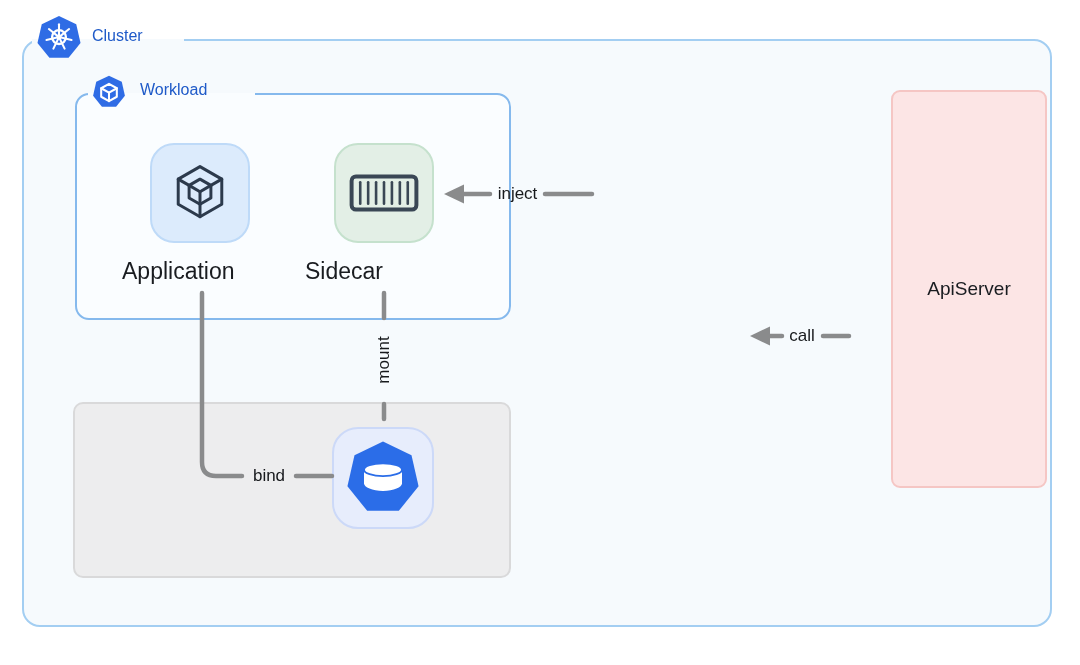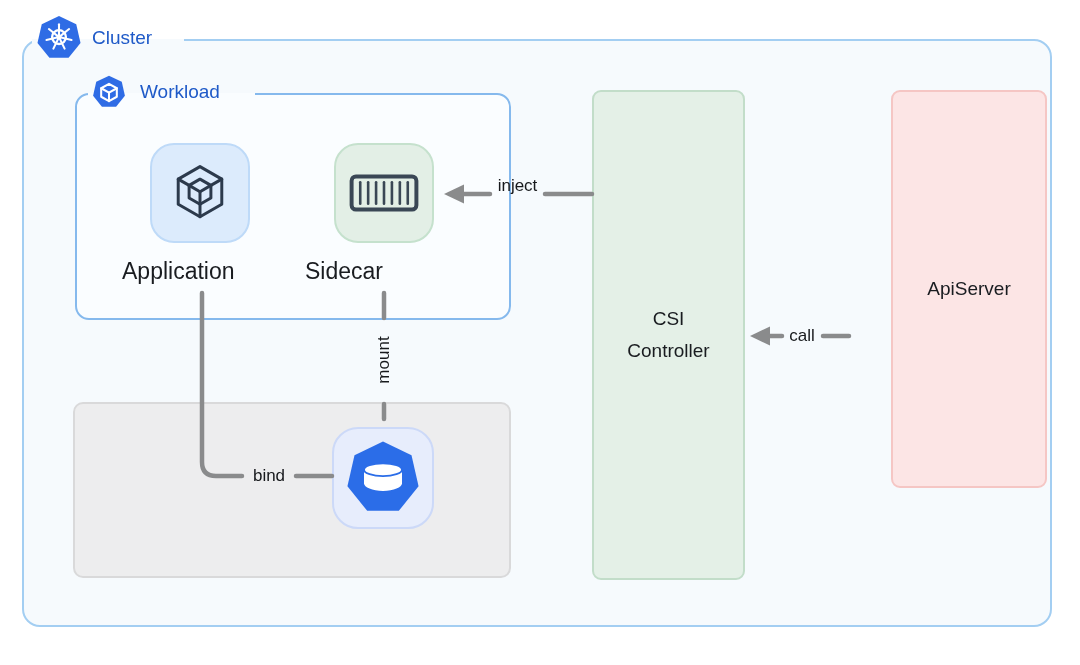--- a/index.html
+++ b/index.html
@@ -28,32 +28,32 @@
   .cover-workload{left:88px;top:86px;width:167px;height:14px;
     background:linear-gradient(to bottom,#f6fafd 50%,#fafdff 50%);}
 
   
   .tile{border-radius:24px;box-sizing:border-box;display:flex;align-items:center;justify-content:center;}
   .app-tile{left:150px;top:143px;width:100px;height:100px;background:#dcebfc;border:2px solid #bedaf8;}
   .sidecar-tile{left:334px;top:143px;width:100px;height:100px;background:#e3efe6;border:2px solid #c5e1cd;}
   .volume-tile{left:332px;top:427px;width:102px;height:102px;background:#e7edfc;border:2px solid #ccd9f8;border-radius:26px;}
 
   
-  .group-label{font-size:19px;font-weight:500;color:#1f5ac8;white-space:nowrap;}
+  .group-label{font-size:16px;font-weight:500;color:#1f5ac8;white-space:nowrap;}
   .node-label{font-size:23px;color:#191c20;text-align:left;white-space:nowrap;}
   .box-label{font-size:19px;color:#191c20;text-align:center;line-height:1.7;width:112px;}
   .edge-label{font-size:17px;color:#17191c;text-align:center;white-space:nowrap;}
 
   .lbl-application{left:122px;top:258px;width:160px;}
   .lbl-sidecar{left:305px;top:258px;width:160px;}
   .lbl-volume{left:303px;top:541px;width:160px;}
   .lbl-cluster{left:92px;top:27px;}
   .lbl-workload{left:140px;top:81px;}
 
-  .lbl-inject{left:489px;top:176px;width:57px;}
+  .lbl-inject{left:489px;top:184px;width:57px;}
   .lbl-call{left:781px;top:326px;width:42px;text-align:center;}
   .lbl-bind{left:243px;top:466px;width:52px;text-align:center;}
   .lbl-mount{left:354px;top:350px;width:60px;transform:rotate(-90deg);}
 
   .icon-cluster{left:36px;top:15px;}
   .icon-workload{left:92px;top:75px;}
 
   svg{display:block;}
   #connector-layer{left:0;top:0;pointer-events:none;}
 </style>
@@ -61,23 +61,20 @@
 <body>
 
 <div id="stage">
 
   <div class="abs cluster-box"></div>
 
   <div class="abs workload-box"></div>
 
   <div class="abs gray-box"></div>
 
-  <div class="abs csi-box">
-    <div class="box-label">CSI Controller</div>
-  </div>
 
   <div class="abs api-box">
     <div class="box-label">ApiServer</div>
   </div>
 
   <div class="abs cover-cluster"></div>
   <div class="abs cover-workload"></div>
 
   <div class="abs icon-cluster">
     <svg width="46" height="46" viewBox="0 0 100 100">

